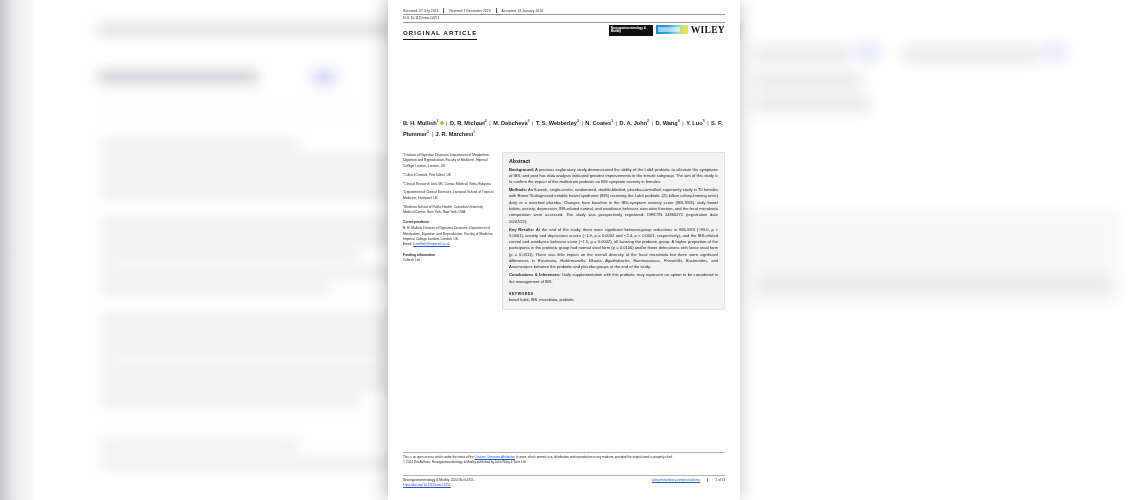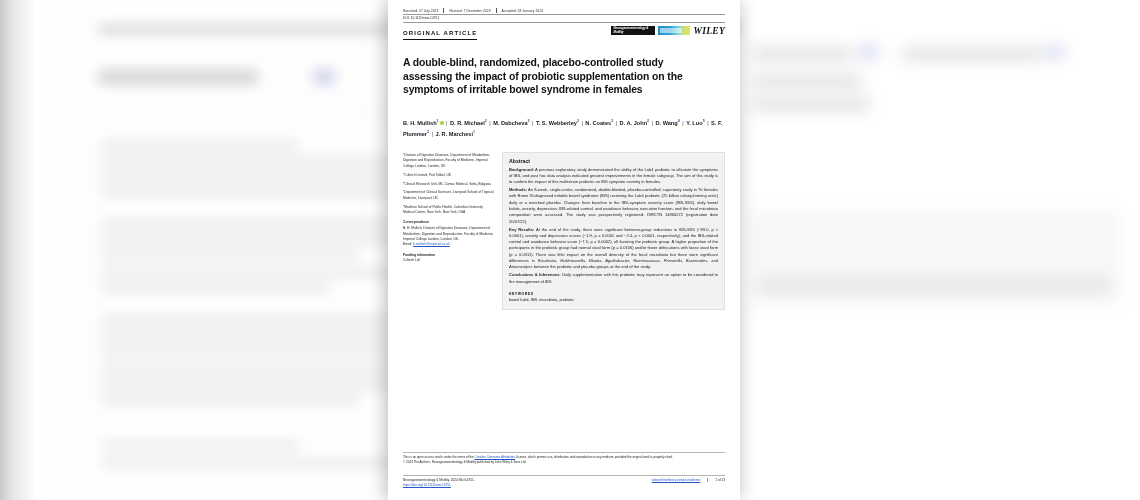--- a/index.html
+++ b/index.html
@@ -141,24 +141,22 @@
     padding-bottom: 2.5px;
     border-bottom: 1.2px solid #111;
   }
 
   
   .logo-wrap {
     position: absolute;
     top: 25px;
     right: 0;
     display: flex;
-    align-items: center;
     gap: 3px;
     height: 11px;
-    font-style: italic;
   }
   .logo-journal {
     background: #111;
     color: #fff;
     font-size: 3.1px;
     font-weight: 700;
     letter-spacing: -0.1px;
     padding: 1.6px 2px;
     line-height: 1.05;
     max-width: 40px;
@@ -376,21 +374,20 @@
       <div class="doi-rule"></div>
 
       <div class="artkind">ORIGINAL ARTICLE</div>
 
       <div class="logo-wrap">
         <div class="logo-journal">Neurogastroenterology &amp; Motility</div>
         <div class="logo-swatch"></div>
         <div class="logo-wiley">WILEY</div>
       </div>
 
-      <div class="title">A double-blind, randomized, placebo-controlled study assessing the impact of probiotic supplementation on the symptoms of irritable bowel syndrome in females</div>
 
       <div class="authors"><span>B. H. Mullish<sup>1</sup></span><span class="orcid"></span><span class="sep">|</span><span>D. R. Michael<sup>2</sup></span><span class="sep">|</span><span>M. Dabcheva<sup>3</sup></span><span class="sep">|</span><span>T. S. Webberley<sup>2</sup></span><span class="sep">|</span><span>N. Coates<sup>2</sup></span><span class="sep">|</span><span>D. A. John<sup>2</sup></span><span class="sep">|</span><span>D. Wang<sup>4</sup></span><span class="sep">|</span><span>Y. Luo<sup>5</sup></span><span class="sep">|</span><span>S. F. Plummer<sup>2</sup></span><span class="sep">|</span><span>J. R. Marchesi<sup>1</sup></span></div>
 
       <div class="cols">
 
         <div class="col-left">
           <div>
               <p><sup>1</sup>Division of Digestive Diseases, Department of Metabolism, Digestion and Reproduction, Faculty of Medicine, Imperial College London, London, UK</p>
               <p><sup>2</sup>Cultech Limited, Port Talbot, UK</p>
               <p><sup>3</sup>Clinical Research Unit, MC Comac Medical, Sofia, Bulgaria</p>

